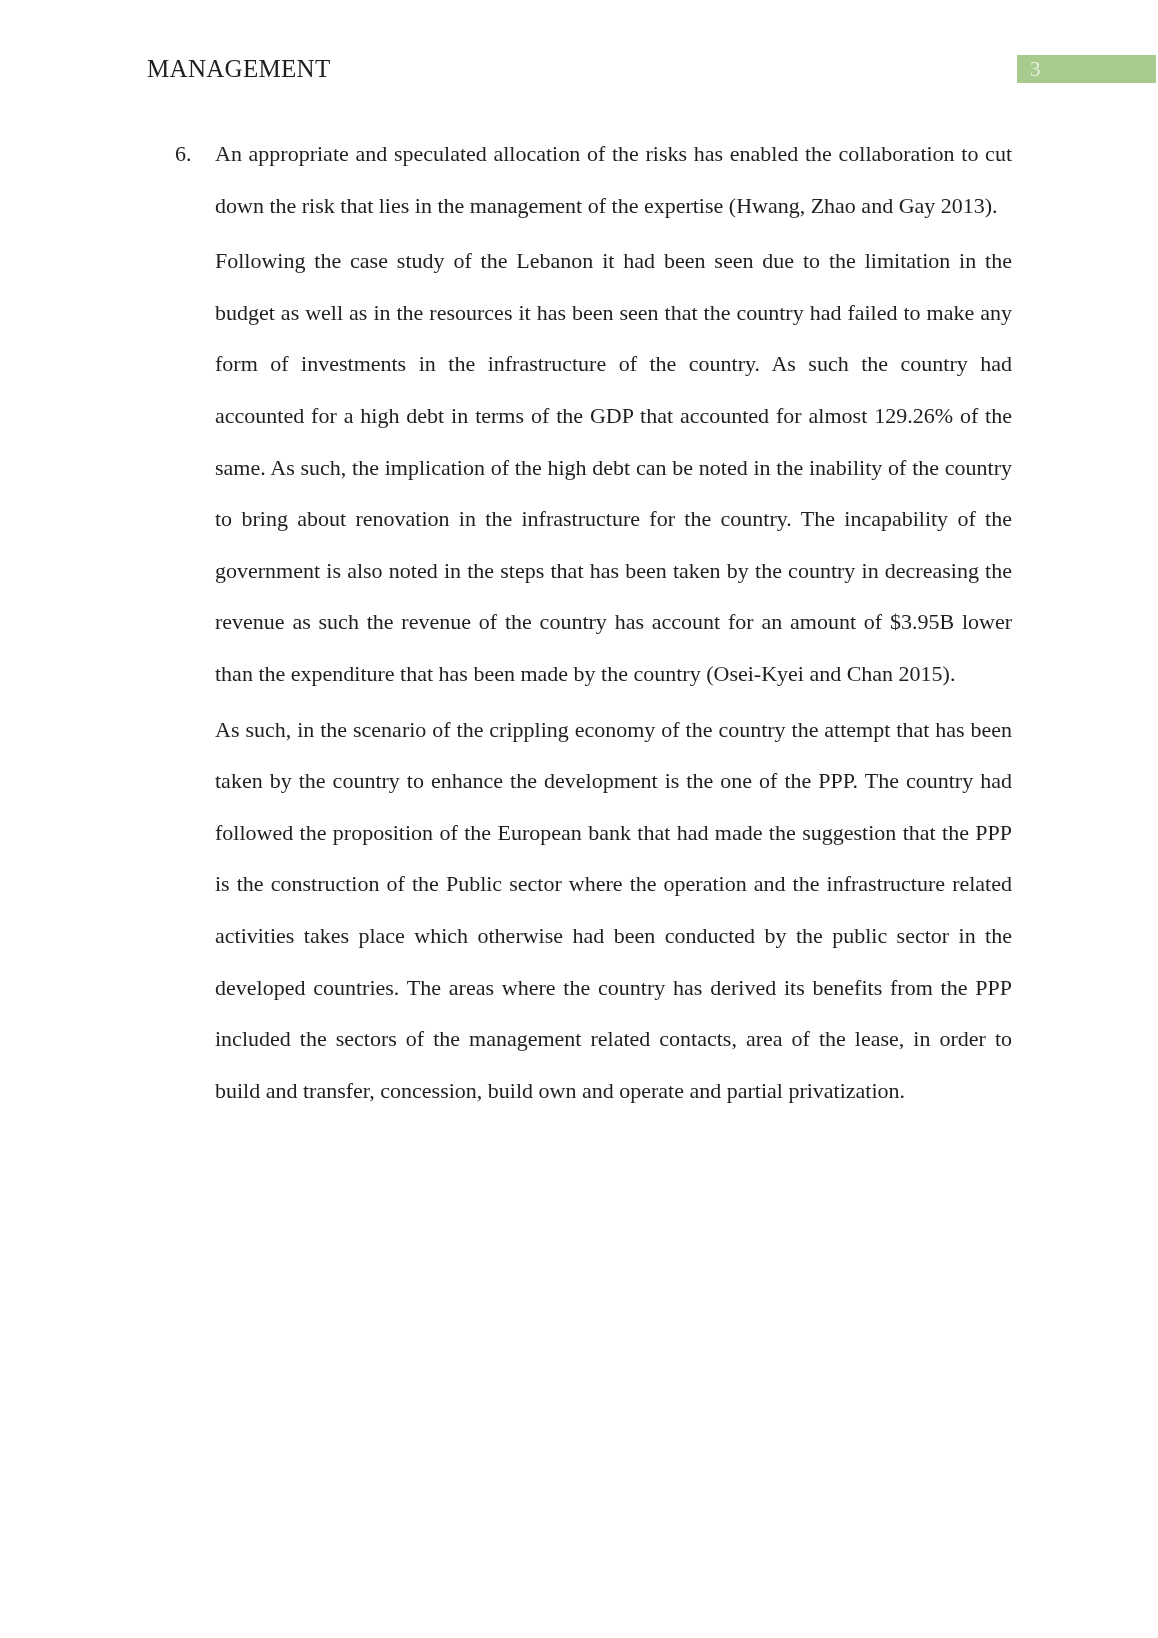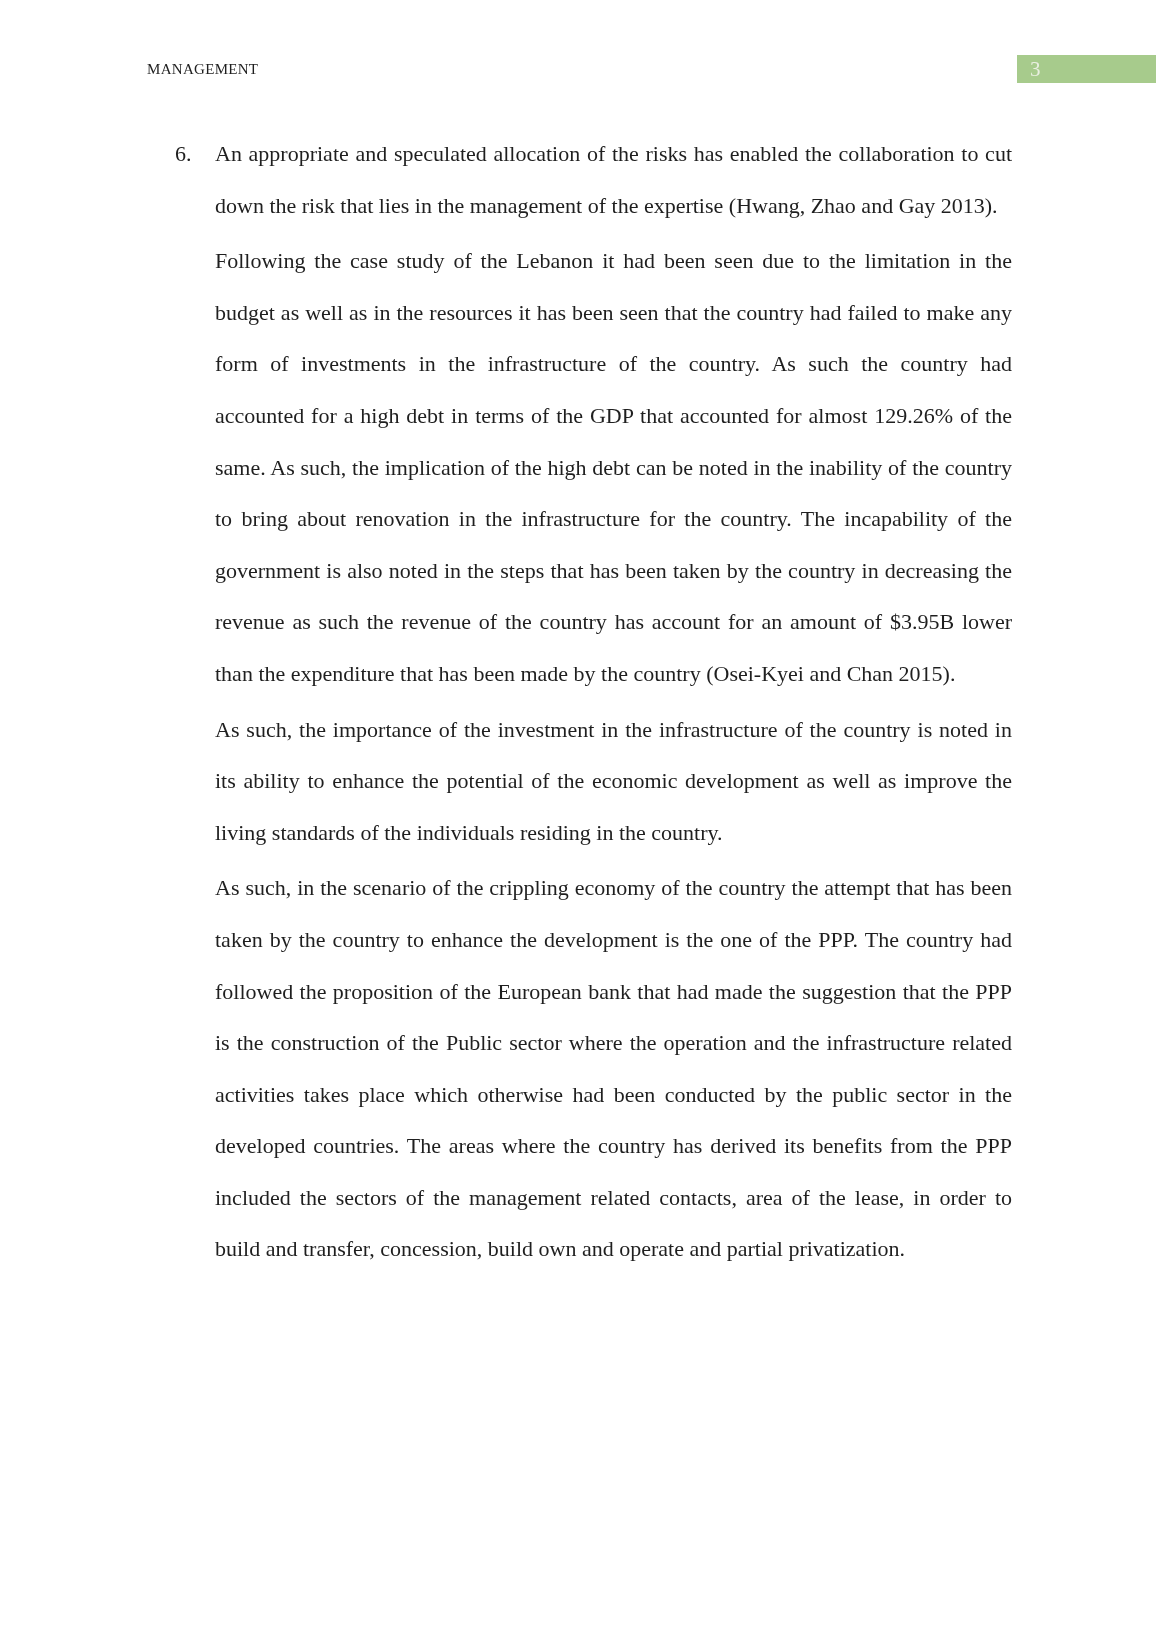--- a/index.html
+++ b/index.html
@@ -16,21 +16,21 @@
     position: relative;
     width: 1158px;
     height: 1638px;
     background: #ffffff;
     overflow: hidden;
   }
   .running-head {
     position: absolute;
     left: 147px;
     top: 55px;
-    font-size: 15px;
+    font-size: 25px;
     line-height: 28px;
     letter-spacing: 0.3px;
     color: #1f1f1f;
     white-space: nowrap;
   }
   .page-number-box {
     position: absolute;
     left: 1017px;
     top: 55px;
     width: 139px;
@@ -81,18 +81,17 @@
 
   <main class="content" style="color: rgb(31, 31, 31);">
 
     <div class="list-item">
       <span class="list-marker">6.</span>
       <p class="para">An appropriate and speculated allocation of the risks has enabled the collaboration to cut down the risk that lies in the management of the expertise (Hwang, Zhao and Gay 2013).</p>
     </div>
 
     <p class="para">Following the case study of the Lebanon it had been seen due to the limitation in the budget as well as in the resources it has been seen that the country had failed to make any form of investments in the infrastructure of the country. As such the country had accounted for a high debt in terms of the GDP that accounted for almost 129.26% of the same. As such, the implication of the high debt can be noted in the inability of the country to bring about renovation in the infrastructure for the country. The incapability of the government is also noted in the steps that has been taken by the country in decreasing the revenue as such the revenue of the country has account for an amount of $3.95B lower than the expenditure that has been made by the country (Osei-Kyei and Chan 2015).</p>
 
-    <p class="para">As such, the importance of the investment in the infrastructure of the country is noted in its ability to enhance the potential of the economic development as well as improve the living standards of the individuals residing in the country.</p>
 
     <p class="para">As such, in the scenario of the crippling economy of the country the attempt that has been taken by the country to enhance the development is the one of the PPP. The country had followed the proposition of the European bank that had made the suggestion that the PPP is the construction of the Public sector where the operation and the infrastructure related activities takes place which otherwise had been conducted by the public sector in the developed countries. The areas where the country has derived its benefits from the PPP included the sectors of the management related contacts, area of the lease, in order to build and transfer, concession, build own and operate and partial privatization.</p>
 
   </main>
 </div>
 
 </body></html>

